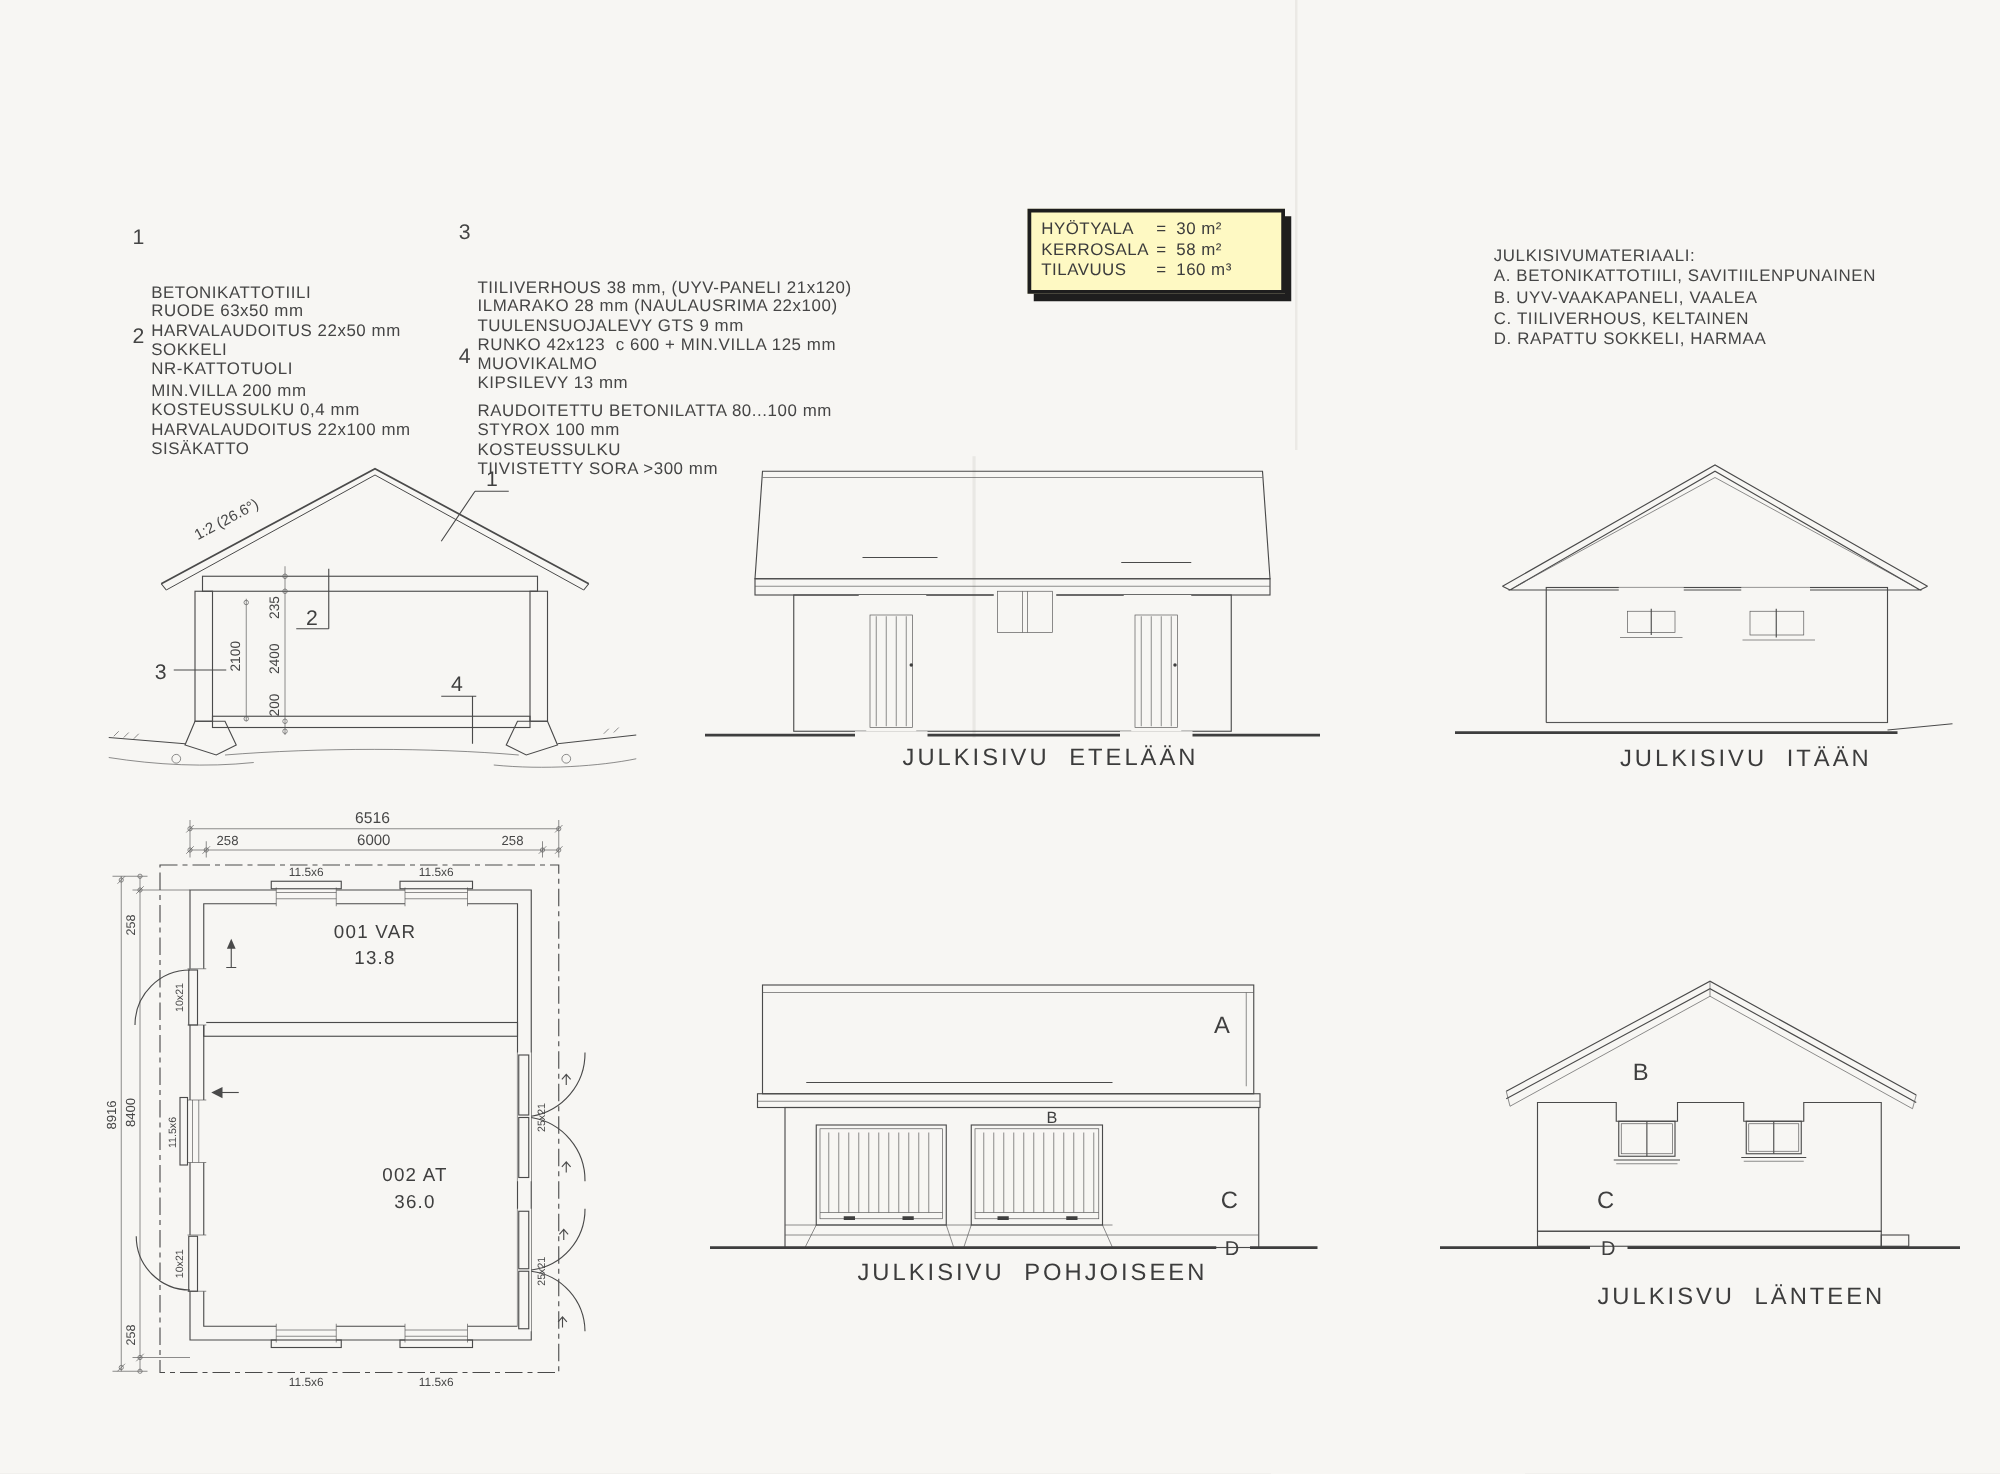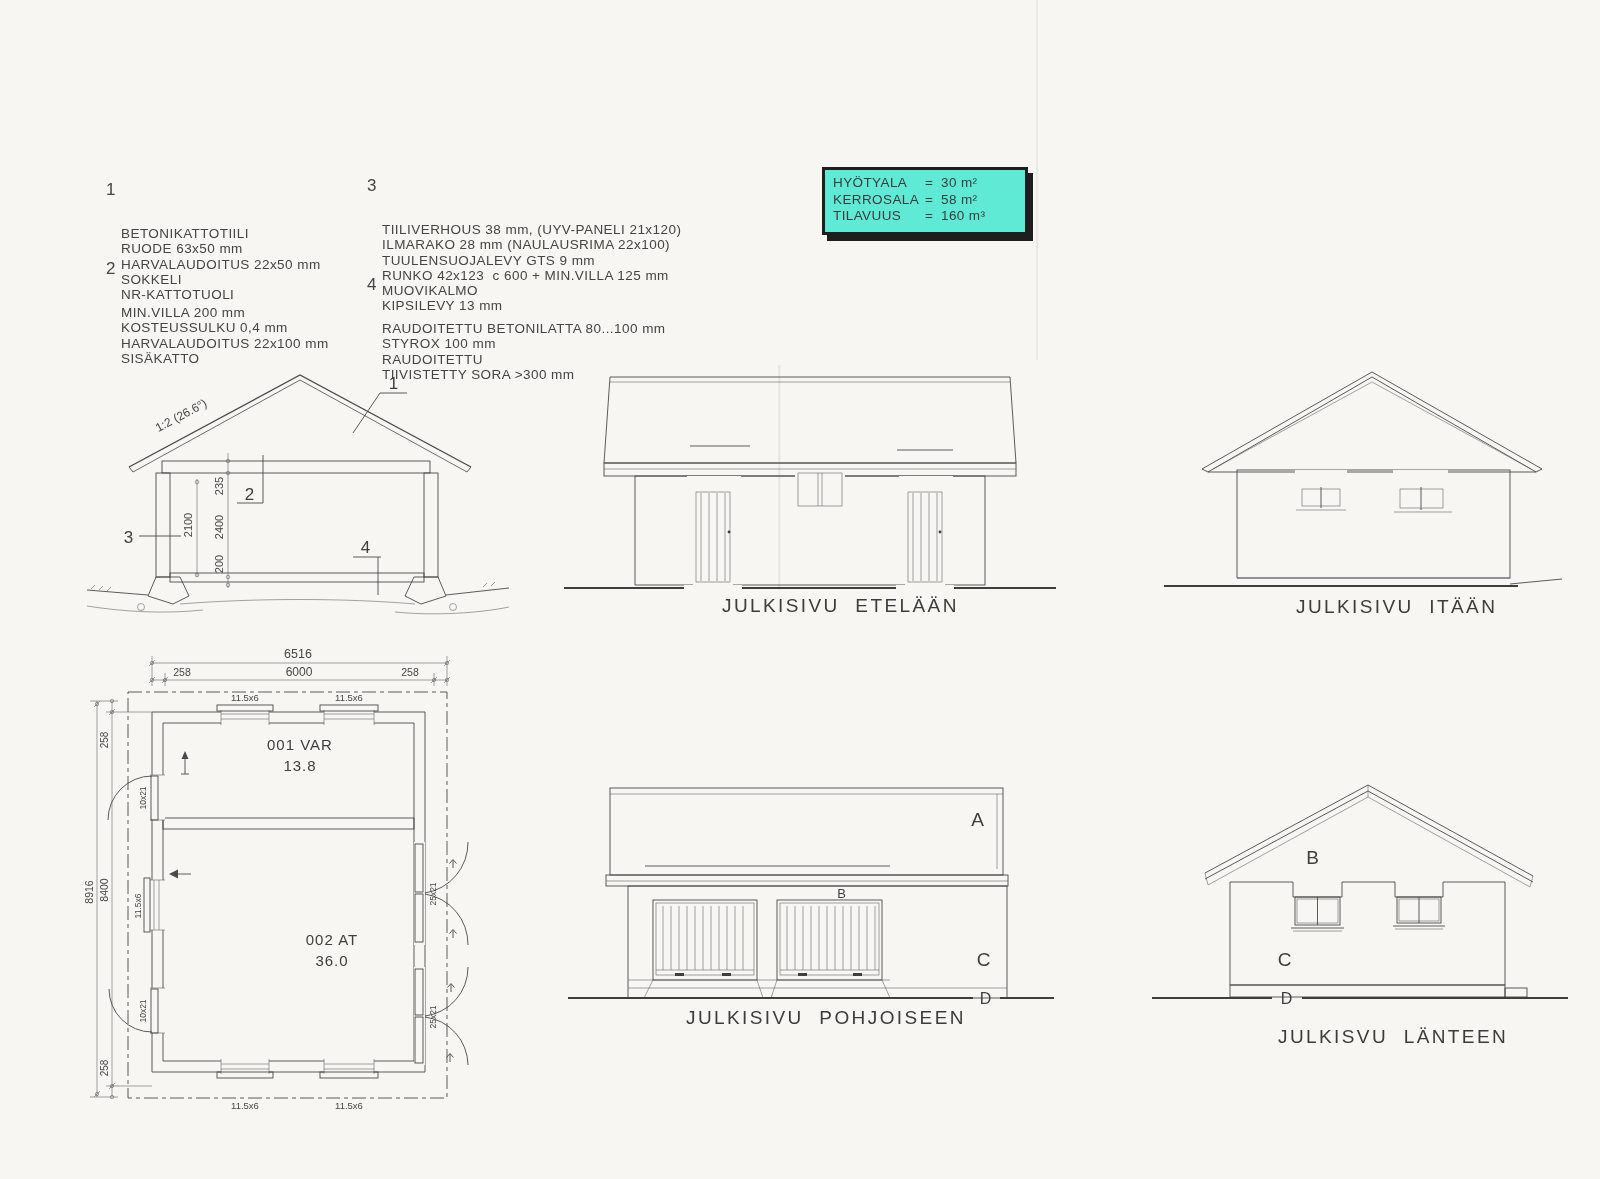--- a/index.html
+++ b/index.html
@@ -4,21 +4,21 @@
 <style>
   html,body{margin:0;padding:0;background:#e9e8e5;}
   #sheet{position:relative;width:1600px;height:1179px;background:#f7f6f3;overflow:hidden;
          font-family:"Liberation Sans",sans-serif;color:#3f3f3f;}
   
   .spec{position:absolute;display:flex;gap:5px;color:#454545;}
   .spec-num{font-size:17px;line-height:16px;letter-spacing:.5px;}
   .spec-body{display:block;margin-top:44px;}
   .sl{display:block;font-size:13.5px;line-height:15.3px;letter-spacing:.45px;white-space:pre;}
   
-  .info-box{position:absolute;left:822px;top:167px;width:184px;background:#5eead4;
+  .info-box{position:absolute;left:822px;top:167px;width:184px;background:#fef9c3;
             border:3px solid #1e1e1e;box-shadow:5px 6px 0 0 #1e1e1e;padding:5px 8px 7px 8px;}
   .info-row{display:flex;font-size:13.5px;line-height:16.5px;letter-spacing:.4px;color:#3c3c3c;}
   .info-label{width:92px;}
   .info-eq{width:16px;}
   
   .materials{position:absolute;left:1195px;top:196px;color:#454545;}
   .mat-title{font-size:13.5px;line-height:17px;letter-spacing:.5px;}
   .mat-line{font-size:13.5px;line-height:16.8px;letter-spacing:.5px;white-space:pre;}
   
   svg{position:absolute;overflow:visible;}
@@ -91,21 +91,21 @@
       <span class="sl">RUNKO 42x123  c 600 + MIN.VILLA 125 mm</span>
       <span class="sl">MUOVIKALMO</span>
       <span class="sl">KIPSILEVY 13 mm</span>
     </span>
   </div>
   <div class="spec" style="left:367px;top:277px;">
     <span class="spec-num">4</span>
     <span class="spec-body">
       <span class="sl">RAUDOITETTU BETONILATTA 80...100 mm</span>
       <span class="sl">STYROX 100 mm</span>
-      <span class="sl">RAUDOITETTU</span>
+      <span class="sl">KOSTEUSSULKU</span>
       <span class="sl">TIIVISTETTY SORA &gt;300 mm</span>
     </span>
   </div>
 
   <div class="info-box">
     <div class="info-row">
       <span class="info-label">HYÖTYALA</span>
       <span class="info-eq">=</span>
       <span class="info-val">30 m²</span>
     </div>
@@ -114,20 +114,27 @@
       <span class="info-eq">=</span>
       <span class="info-val">58 m²</span>
     </div>
     <div class="info-row">
       <span class="info-label">TILAVUUS</span>
       <span class="info-eq">=</span>
       <span class="info-val">160 m³</span>
     </div>
   </div>
 
+  <div class="materials">
+    <div class="mat-title">JULKISIVUMATERIAALI:</div>
+    <div class="mat-line">A. BETONIKATTOTIILI, SAVITIILENPUNAINEN</div>
+    <div class="mat-line">B. UYV-VAAKAPANELI, VAALEA</div>
+    <div class="mat-line">C. TIILIVERHOUS, KELTAINEN</div>
+    <div class="mat-line">D. RAPATTU SOKKELI, HARMAA</div>
+  </div>
 
   <svg style="left:85px;top:355px;" width="425" height="300" viewBox="0 0 425 300">
     <g class="ln">
       <path d="M44,112 L215,20 L386,112" stroke-width="1.4"></path>
       <path d="M48,117 L215,25 L382,117" stroke-width="0.8"></path>
       <path d="M44,112 L48,117 M386,112 L382,117"></path>
     </g>
     <g>
       <rect class="ln" x="77" y="106" width="268" height="12" fill="url(#vh)"></rect>
     </g>

